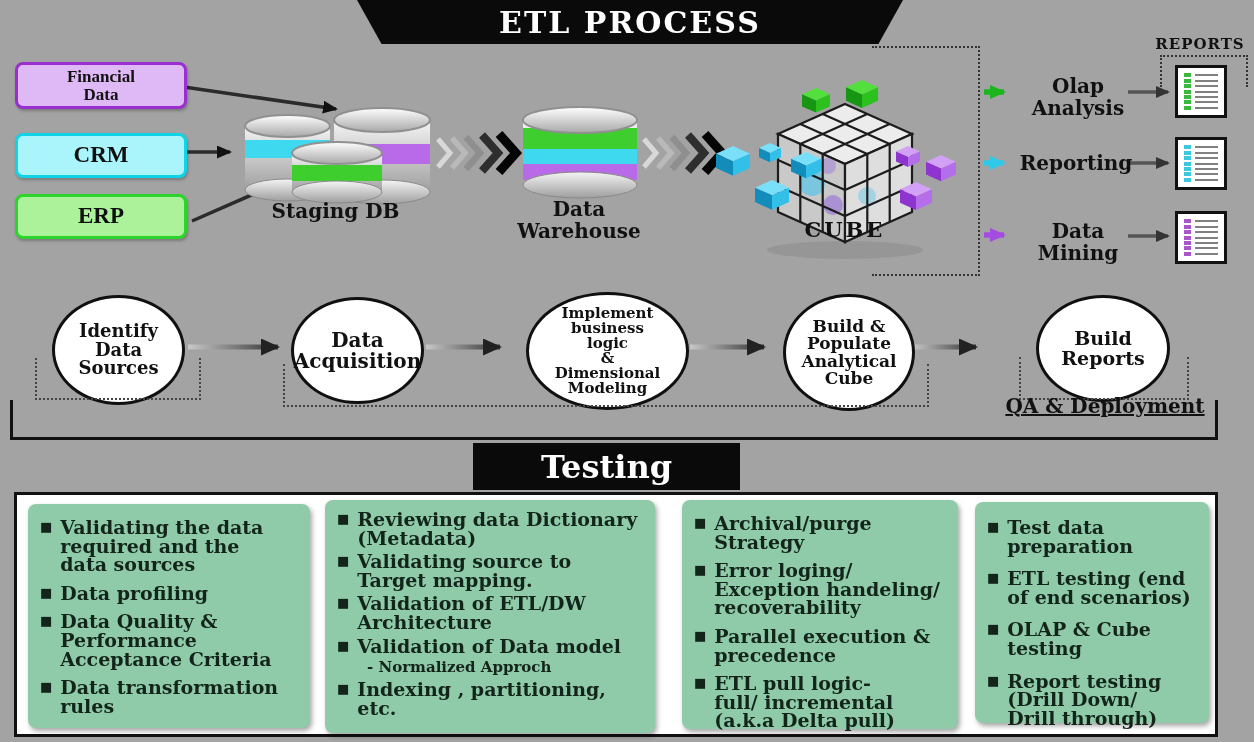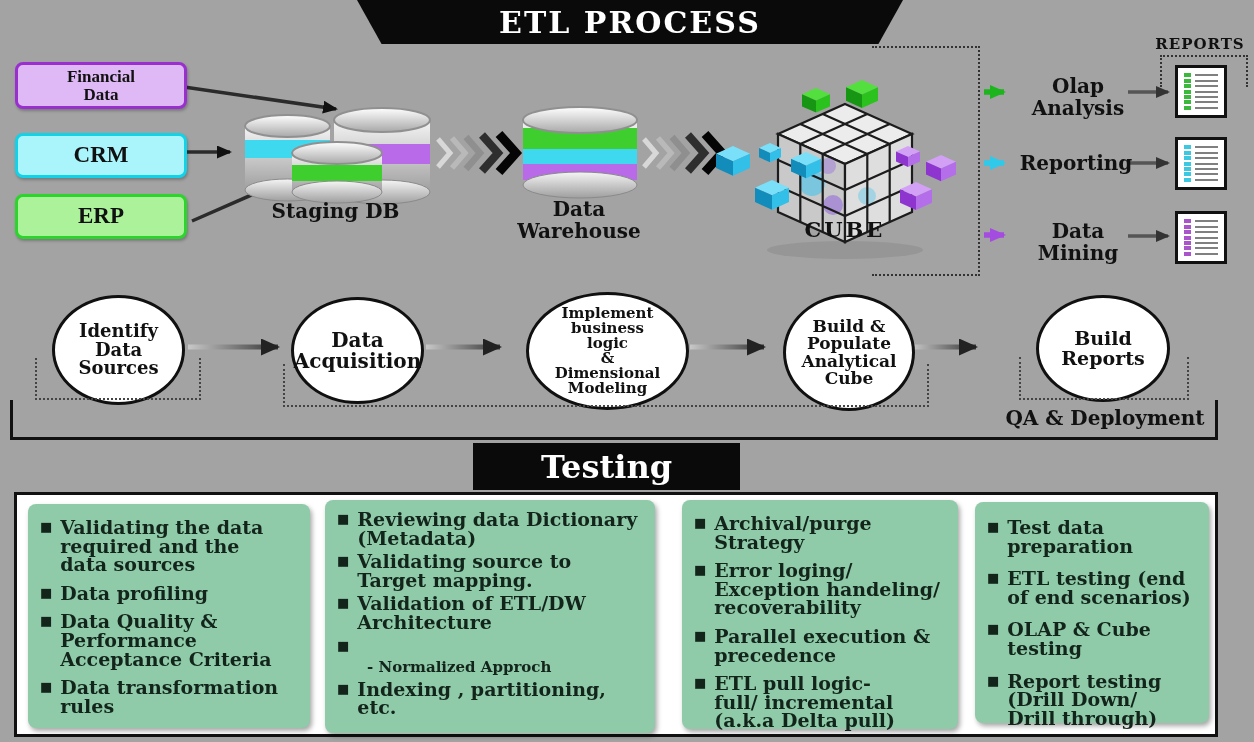--- a/index.html
+++ b/index.html
@@ -56,21 +56,21 @@
     font-weight:bold;line-height:1.03;}
   #c1{left:52px;top:295px;width:127px;height:104px;font-size:18px;}
   #c2{left:291px;top:297px;width:127px;height:101px;font-size:20px;}
   #c3{left:526px;top:292px;width:157px;height:112px;font-size:15px;line-height:1.0;}
   #c4{left:783px;top:294px;width:126px;height:111px;font-size:17px;}
   #c5{left:1036px;top:295px;width:128px;height:101px;font-size:19px;}
 
   .grplbl{font-weight:bold;line-height:1.05;font-size:20px;}
   #g1{left:20px;top:400px;width:190px;font-size:19px;}
   #g2{left:429px;top:409px;width:350px;margin-top:40px;}
-  #g3{left:995px;top:408px;width:220px;}
+  #g3{left:995px;top:396px;width:220px;text-decoration:underline;}
 
   
   #botLine{left:10px;top:437px;width:1208px;height:3px;background:#111;}
   #riseL{left:10px;top:400px;width:3px;height:40px;background:#111;}
   #riseR{left:1215px;top:400px;width:3px;height:40px;background:#111;}
 
   
   #testBanner{left:473px;top:443px;width:267px;height:47px;background:#0a0a0a;}
   #testBanner span{color:#fff;font-size:32px;font-weight:bold;}
   #testOuter{left:14px;top:492px;width:1204px;height:245px;border:3px solid #111;background:#fff;box-sizing:border-box;}
@@ -407,21 +407,21 @@
 rules</span></div>
   </div>
 
   <div class="abs gbox lbl-layer" id="gb2">
     <div class="ti"><span class="blt">■</span><span>Reviewing data Dictionary
 (Metadata)</span></div>
     <div class="ti"><span class="blt">■</span><span>Validating source to
 Target mapping.</span></div>
     <div class="ti"><span class="blt">■</span><span>Validation of ETL/DW
 Architecture</span></div>
-    <div class="ti"><span class="blt">■</span></div>
+    <div class="ti"><span class="blt">■</span><span>Validation of Data model</span></div>
     <div class="ti sub"><span>- Normalized Approch</span></div>
     <div class="ti"><span class="blt">■</span><span>Indexing , partitioning,
 etc.</span></div>
   </div>
 
   <div class="abs gbox lbl-layer" id="gb3">
     <div class="ti"><span class="blt">■</span><span>Archival/purge
 Strategy</span></div>
     <div class="ti"><span class="blt">■</span><span>Error loging/
 Exception handeling/

